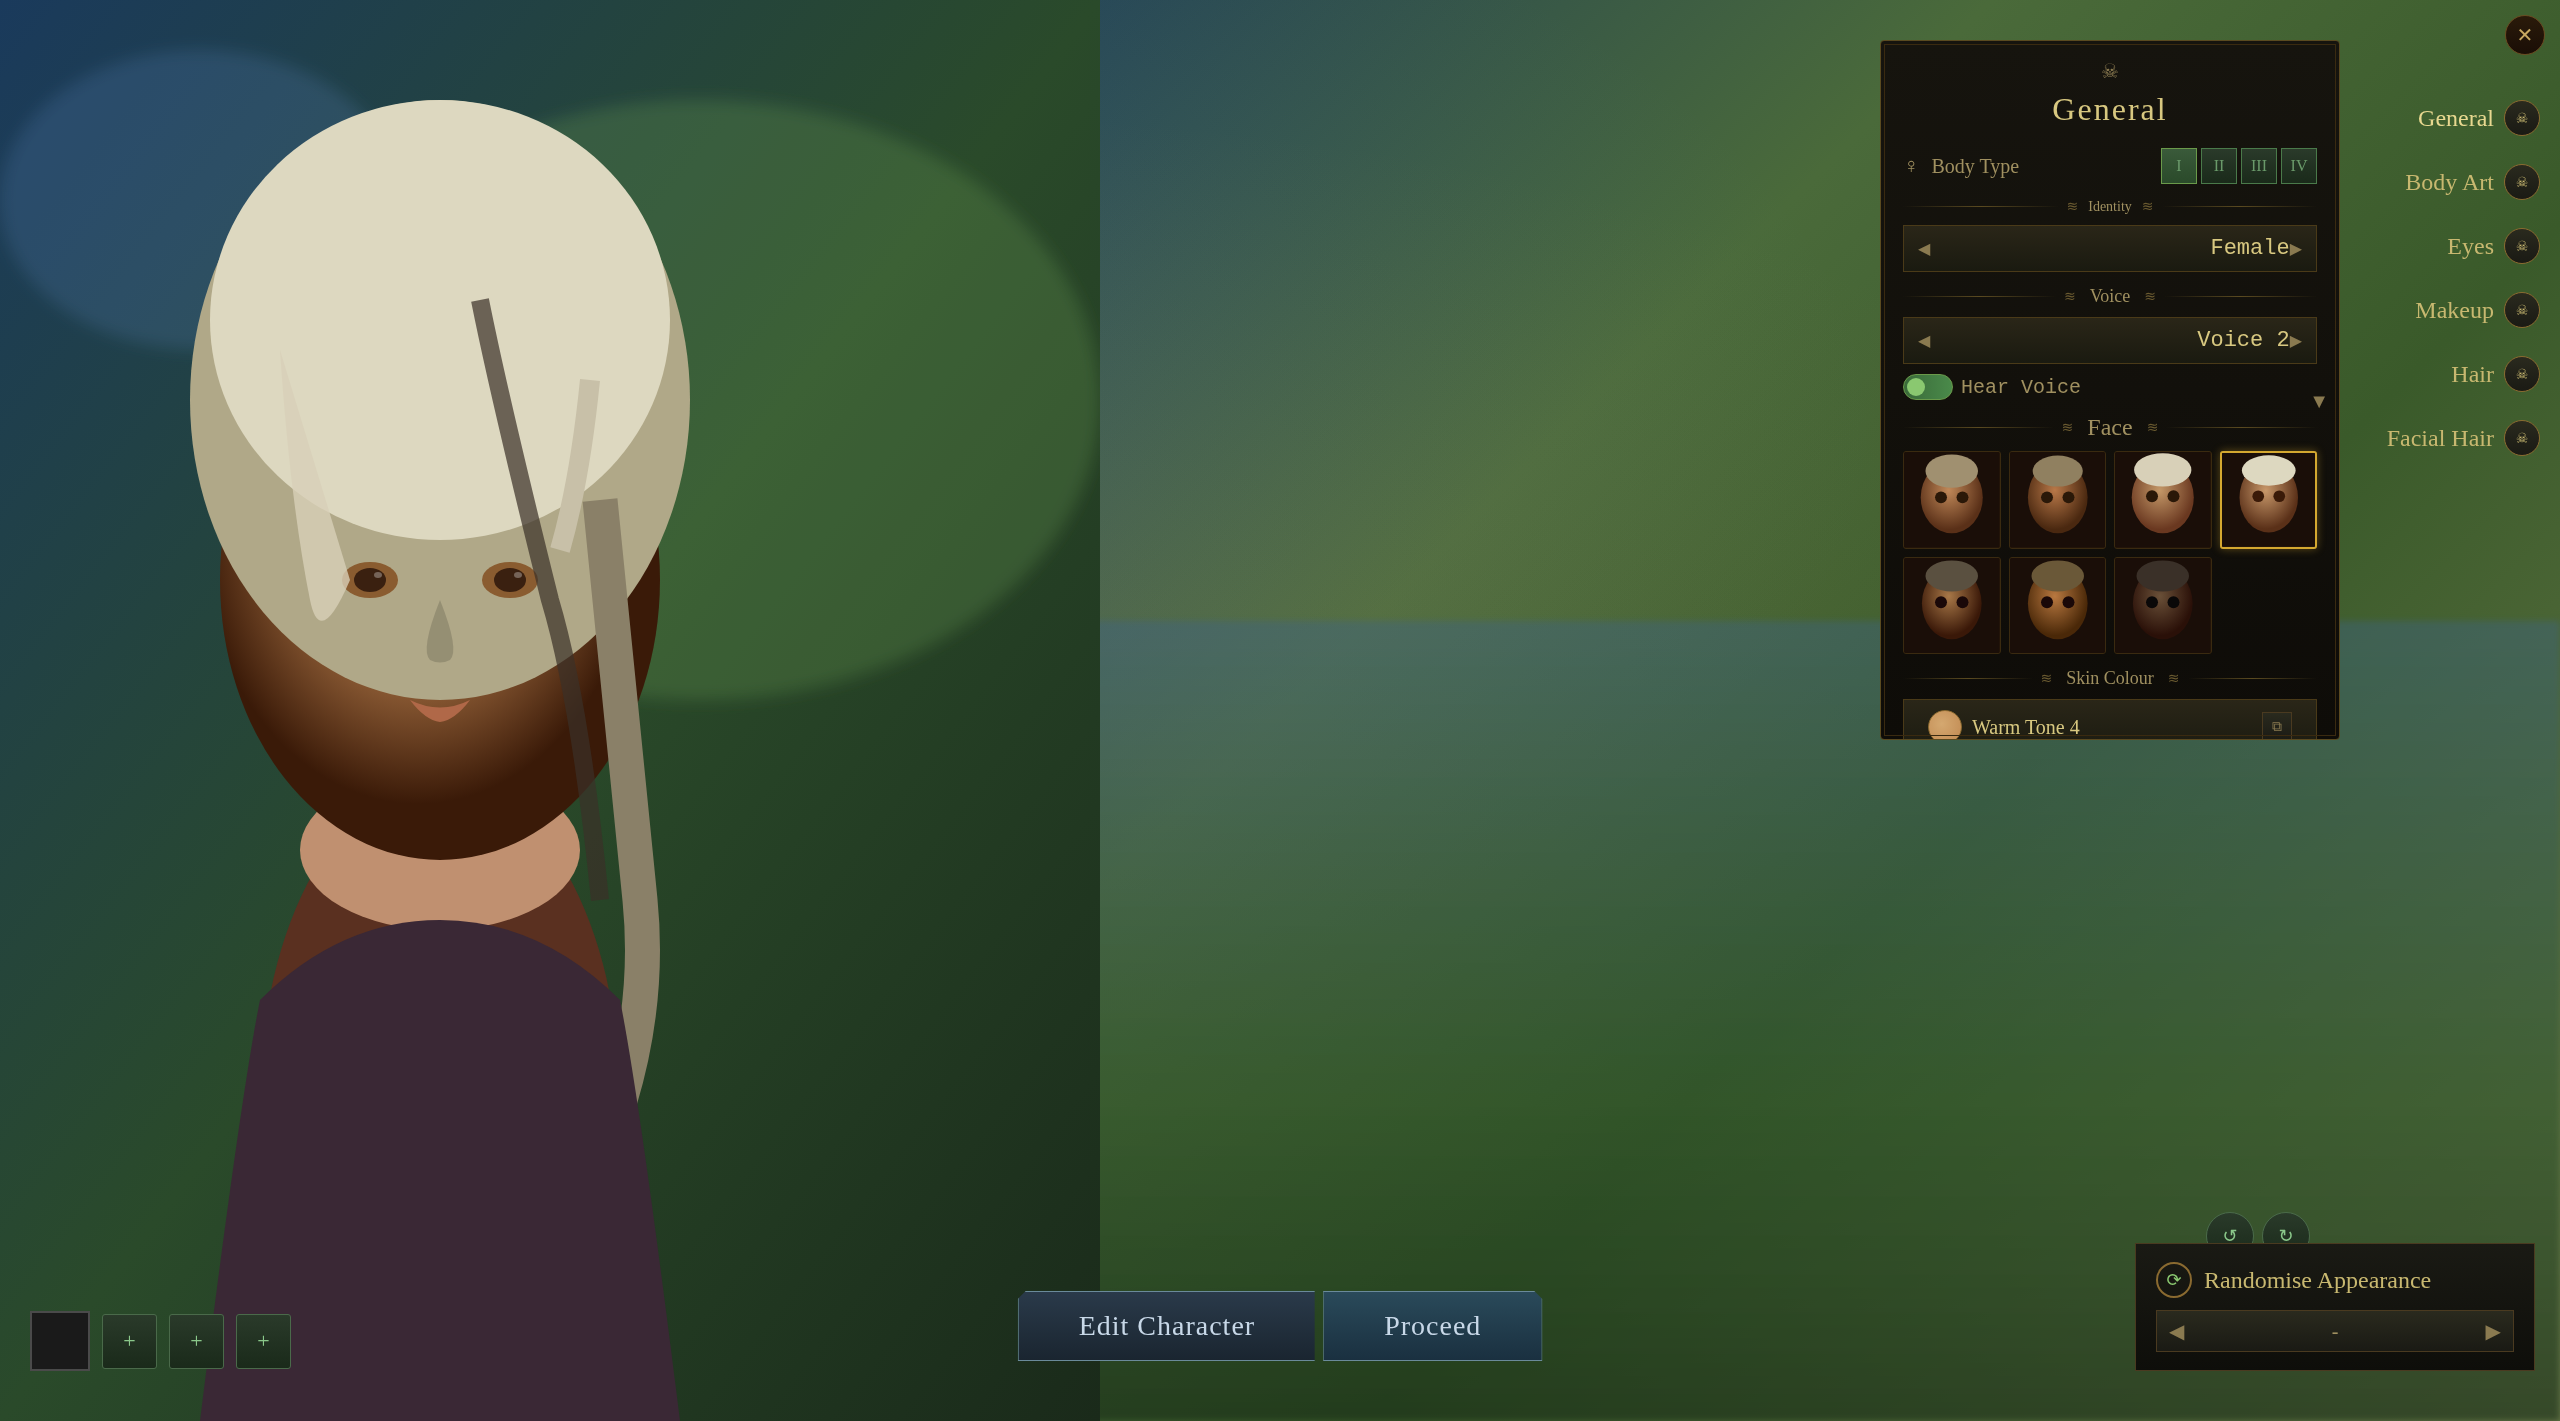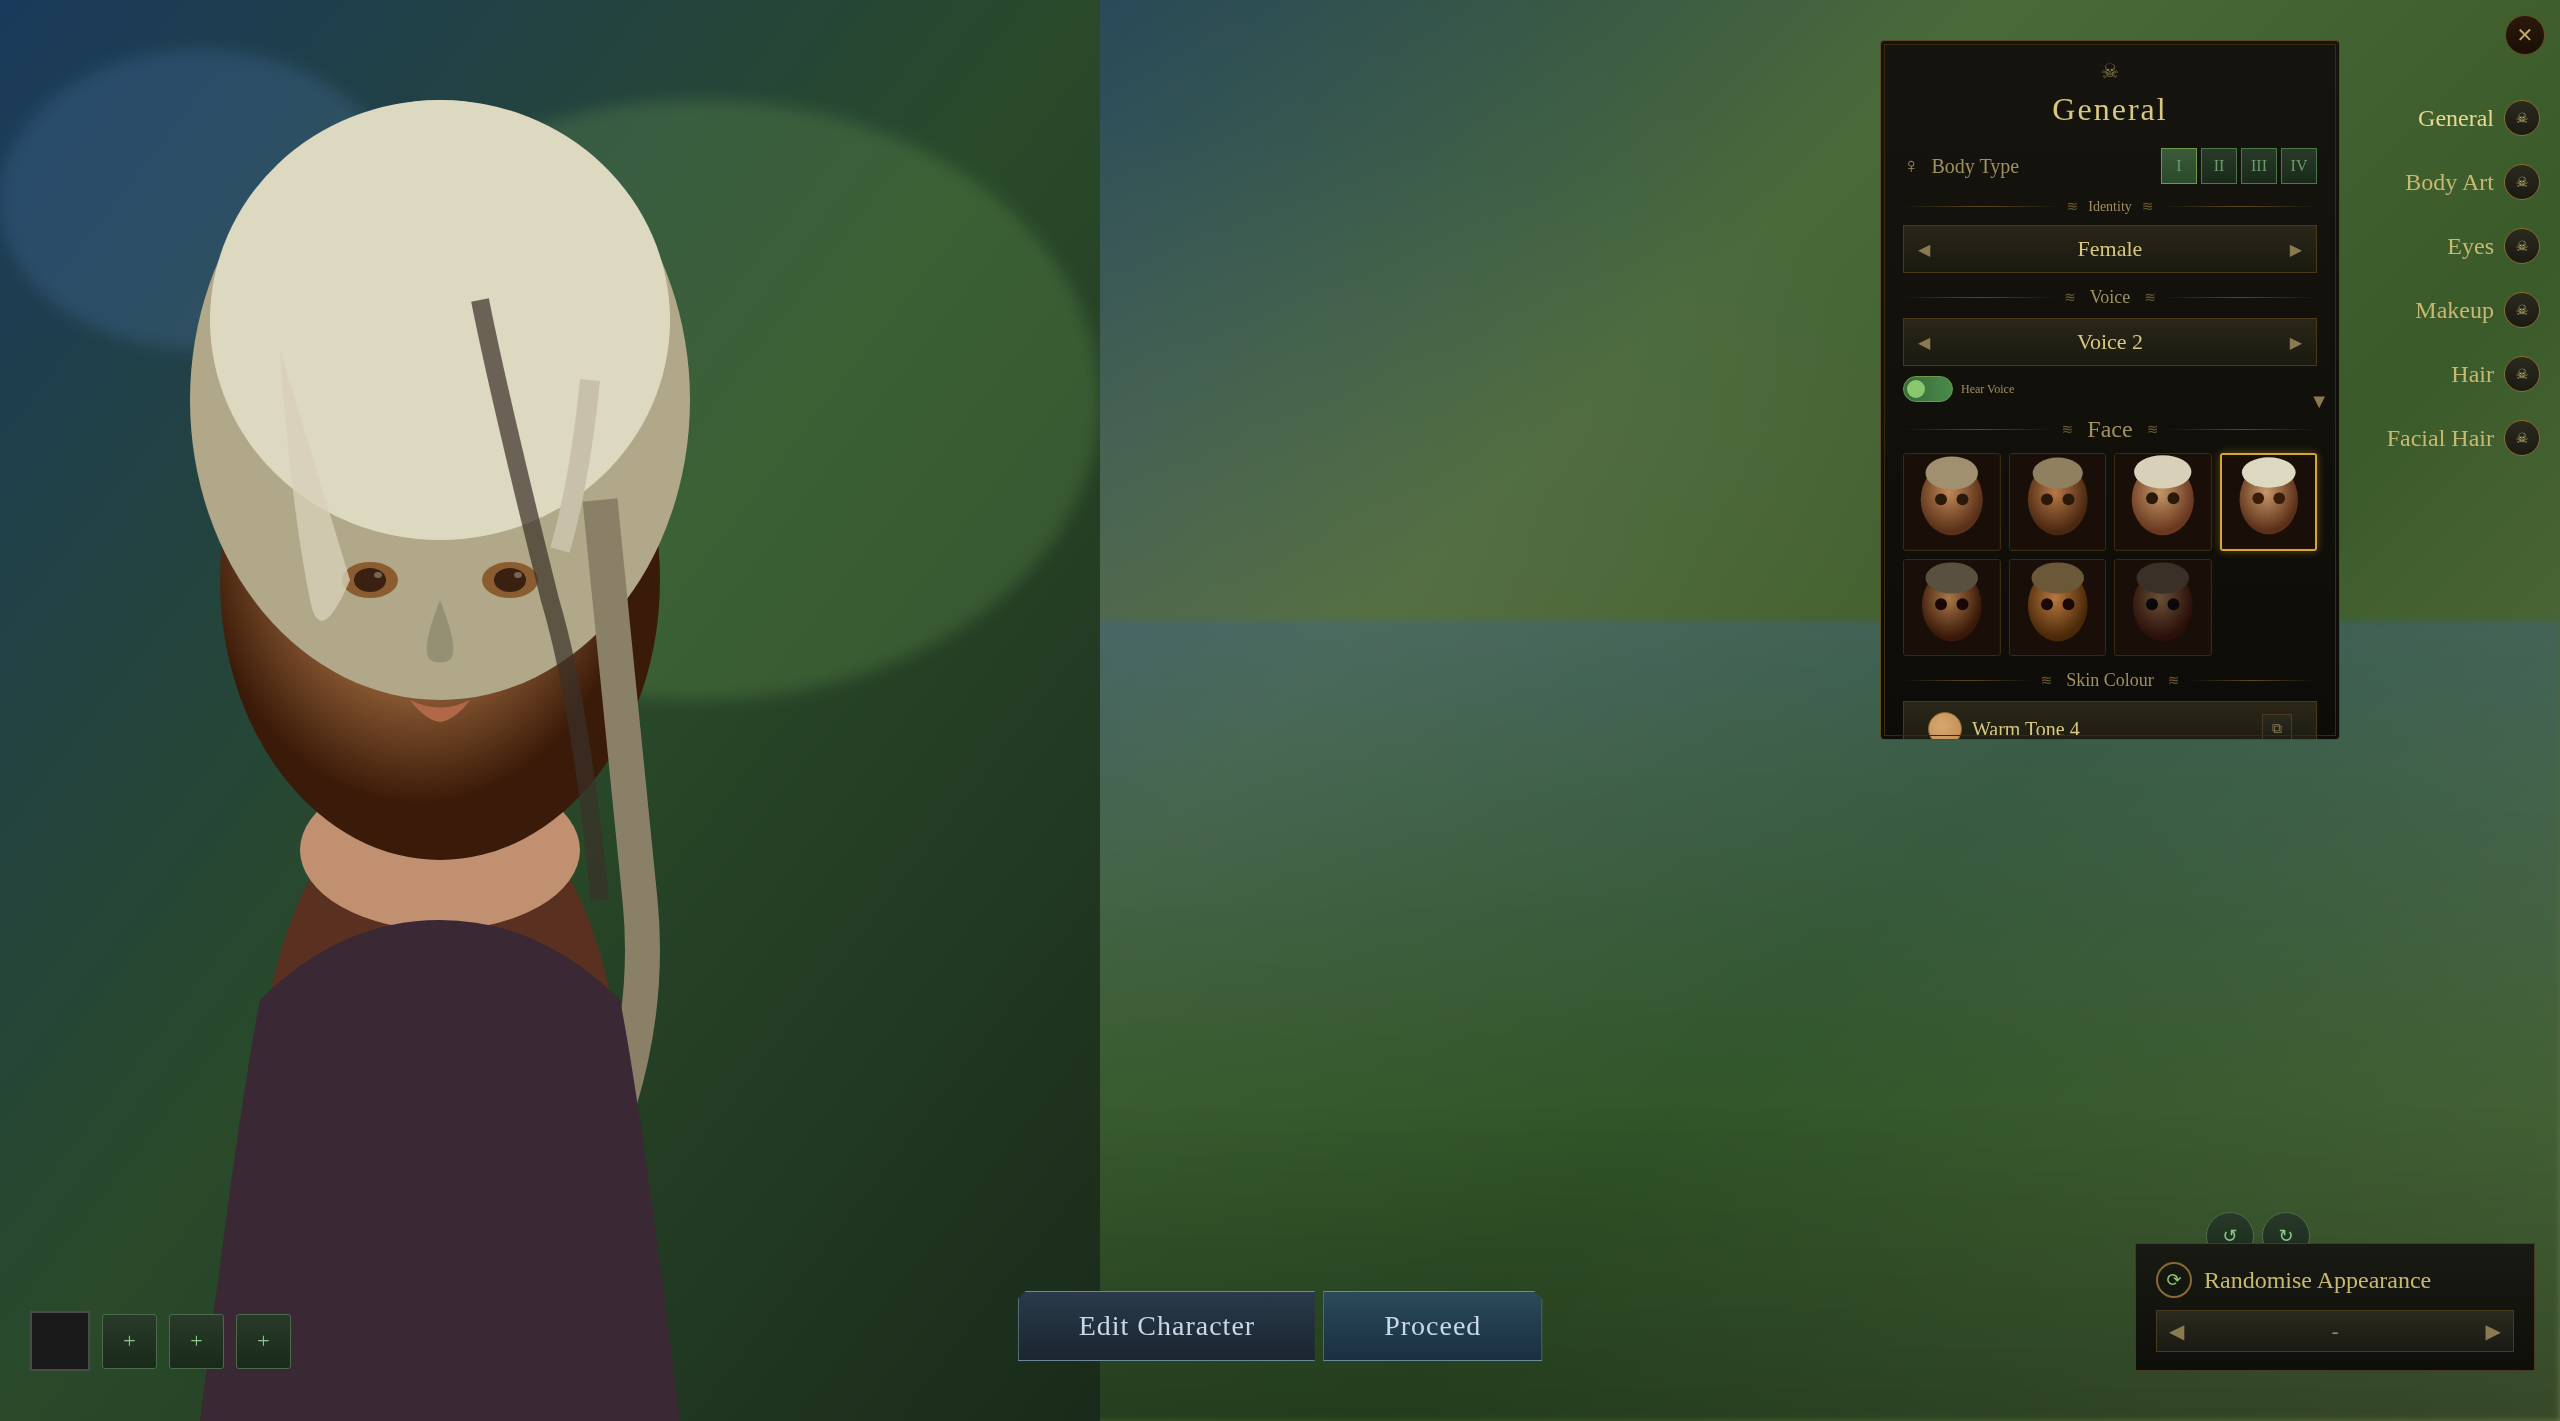--- a/index.html
+++ b/index.html
@@ -330,22 +330,22 @@
     }
 
     .selector-arrow {
       color: #8a7a50;
       font-size: 16px;
     }
 
     .selector-value {
       color: #d8c880;
       font-size: 22px;
-      font-family: Liberation Serif, serif;
-      text-align: center;
+      font-family: Liberation Mono, monospace;
+      text-align: right;
       flex: 1;
     }
 
     
     .hear-voice-btn {
       display: flex;
       align-items: center;
       gap: 8px;
       margin-bottom: 10px;
       cursor: pointer;
@@ -364,22 +364,22 @@
 
     .hear-voice-knob {
       width: 18px;
       height: 18px;
       background: #8ac870;
       border-radius: 50%;
     }
 
     .hear-voice-label {
       color: #a09060;
-      font-size: 12px;
-      font-family: Liberation Serif, serif;
+      font-size: 20px;
+      font-family: Liberation Mono, monospace;
     }
 
     
     .face-grid {
       display: grid;
       grid-template-columns: repeat(4, 1fr);
       gap: 8px;
       margin-bottom: 14px;
     }
 

